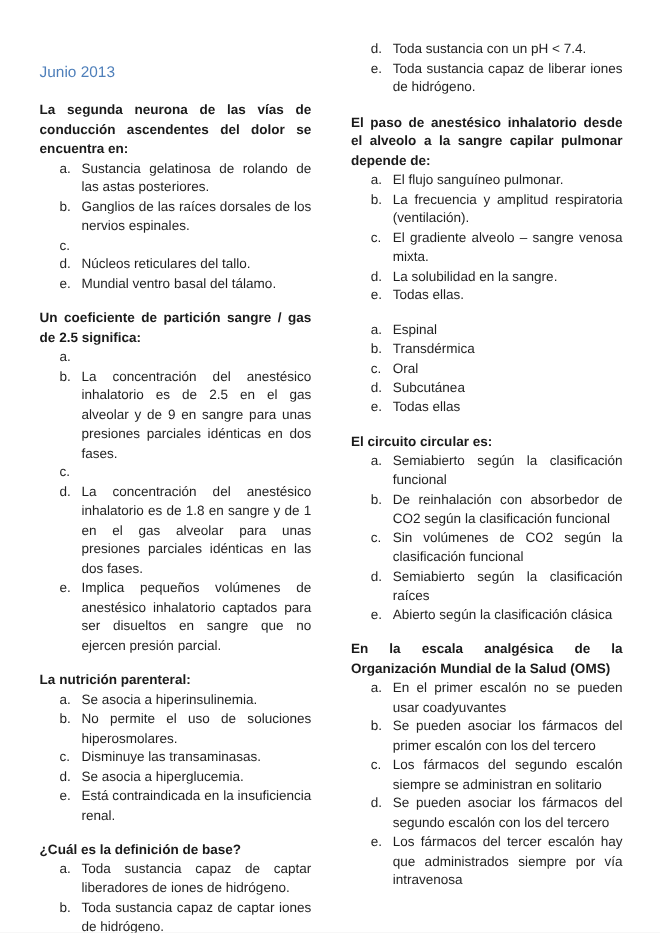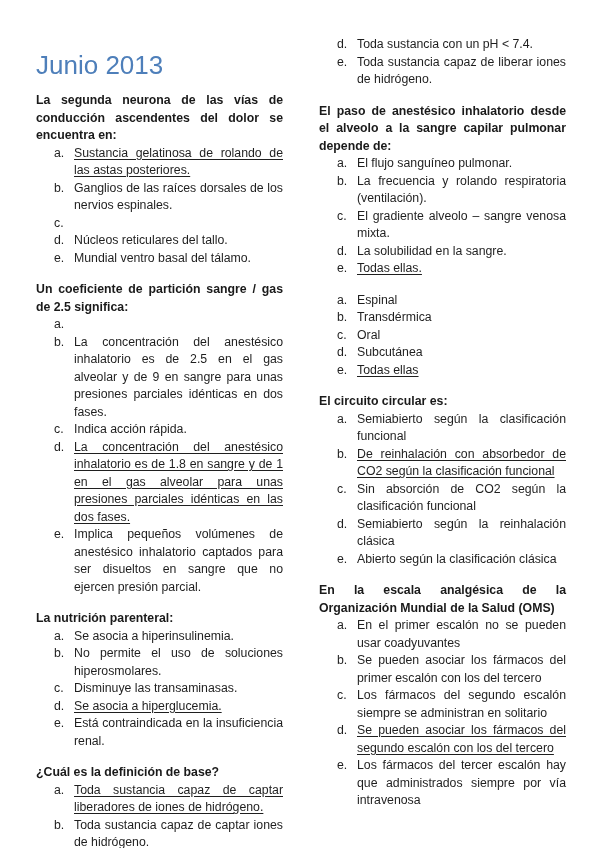--- a/index.html
+++ b/index.html
@@ -13,21 +13,21 @@
     width:600px; height:848px;
     background:#ffffff;
     color:#1f1f1f;
     padding:36px 34px 0 36px;
     display:flex;
     justify-content:space-between;
     overflow:hidden;
   }
   .col { width:247px; }
   h1.doc-title {
-    font-size:26px;
+    font-size:14px;
     font-weight:400;
     color:#4e7fba;
     margin:17px 0 15px 0;
     line-height:24px;
   }
   .question { margin-top:14px; }
   .question.cont, .col > .question:first-child { margin-top:0; }
   .stem {
     font-weight:bold;
     font-size:12.3px;
@@ -36,21 +36,21 @@
     color:#1a1a1a;
   }
   .opt {
     display:flex;
     font-size:12.3px;
     line-height:17.5px;
     padding-left:18px;
   }
   .opt .letter { flex:0 0 20px; width:20px; }
   .opt .text { flex:1; text-align:justify; }
-  .opt .text.u { text-decoration:underline; text-underline-offset:2px; }
+  .opt .text.u { text-underline-offset:2px; }
 </style>
 </head>
 <body>
 
 <div class="page" style="background: rgb(255, 255, 255); color: rgb(31, 31, 31);">
   <div class="col" id="col-left">
     <h1 class="doc-title" style="color: rgb(78, 127, 186);">Junio 2013</h1>
   <div class="question">
         <p class="stem">La segunda neurona de las vías de conducción ascendentes del dolor se encuentra en:</p>
         <div class="opt">
@@ -77,21 +77,20 @@
         <p class="stem">Un coeficiente de partición sangre / gas de 2.5 significa:</p>
         <div class="opt">
           <span class="letter">a.</span>
         </div>
         <div class="opt">
           <span class="letter">b.</span>
           <span class="text">La concentración del anestésico inhalatorio es de 2.5 en el gas alveolar y de 9 en sangre para unas presiones parciales idénticas en dos fases.</span>
         </div>
         <div class="opt">
           <span class="letter">c.</span>
-          <span class="text">Indica acción rápida.</span>
         </div>
         <div class="opt">
           <span class="letter">d.</span>
           <span class="text u">La concentración del anestésico inhalatorio es de 1.8 en sangre y de 1 en el gas alveolar para unas presiones parciales idénticas en las dos fases.</span>
         </div>
         <div class="opt">
           <span class="letter">e.</span>
           <span class="text">Implica pequeños volúmenes de anestésico inhalatorio captados para ser disueltos en sangre que no ejercen presión parcial.</span>
         </div>
       </div>
@@ -142,21 +141,21 @@
         </div>
       </div>
       <div class="question">
         <p class="stem">El paso de anestésico inhalatorio desde el alveolo a la sangre capilar pulmonar depende de:</p>
         <div class="opt">
           <span class="letter">a.</span>
           <span class="text">El flujo sanguíneo pulmonar.</span>
         </div>
         <div class="opt">
           <span class="letter">b.</span>
-          <span class="text">La frecuencia y rolando respiratoria (ventilación).</span>
+          <span class="text">La frecuencia y amplitud respiratoria (ventilación).</span>
         </div>
         <div class="opt">
           <span class="letter">c.</span>
           <span class="text">El gradiente alveolo – sangre venosa mixta.</span>
         </div>
         <div class="opt">
           <span class="letter">d.</span>
           <span class="text">La solubilidad en la sangre.</span>
         </div>
         <div class="opt">
@@ -191,25 +190,25 @@
         <div class="opt">
           <span class="letter">a.</span>
           <span class="text">Semiabierto según la clasificación funcional</span>
         </div>
         <div class="opt">
           <span class="letter">b.</span>
           <span class="text u">De reinhalación con absorbedor de CO2 según la clasificación funcional</span>
         </div>
         <div class="opt">
           <span class="letter">c.</span>
-          <span class="text">Sin absorción de CO2 según la clasificación funcional</span>
-        </div>
-        <div class="opt">
-          <span class="letter">d.</span>
-          <span class="text">Semiabierto según la reinhalación clásica</span>
+          <span class="text">Sin volúmenes de CO2 según la clasificación funcional</span>
+        </div>
+        <div class="opt">
+          <span class="letter">d.</span>
+          <span class="text">Semiabierto según la clasificación raíces</span>
         </div>
         <div class="opt">
           <span class="letter">e.</span>
           <span class="text">Abierto según la clasificación clásica</span>
         </div>
       </div>
       <div class="question">
         <p class="stem">En la escala analgésica de la Organización Mundial de la Salud (OMS)</p>
         <div class="opt">
           <span class="letter">a.</span>

